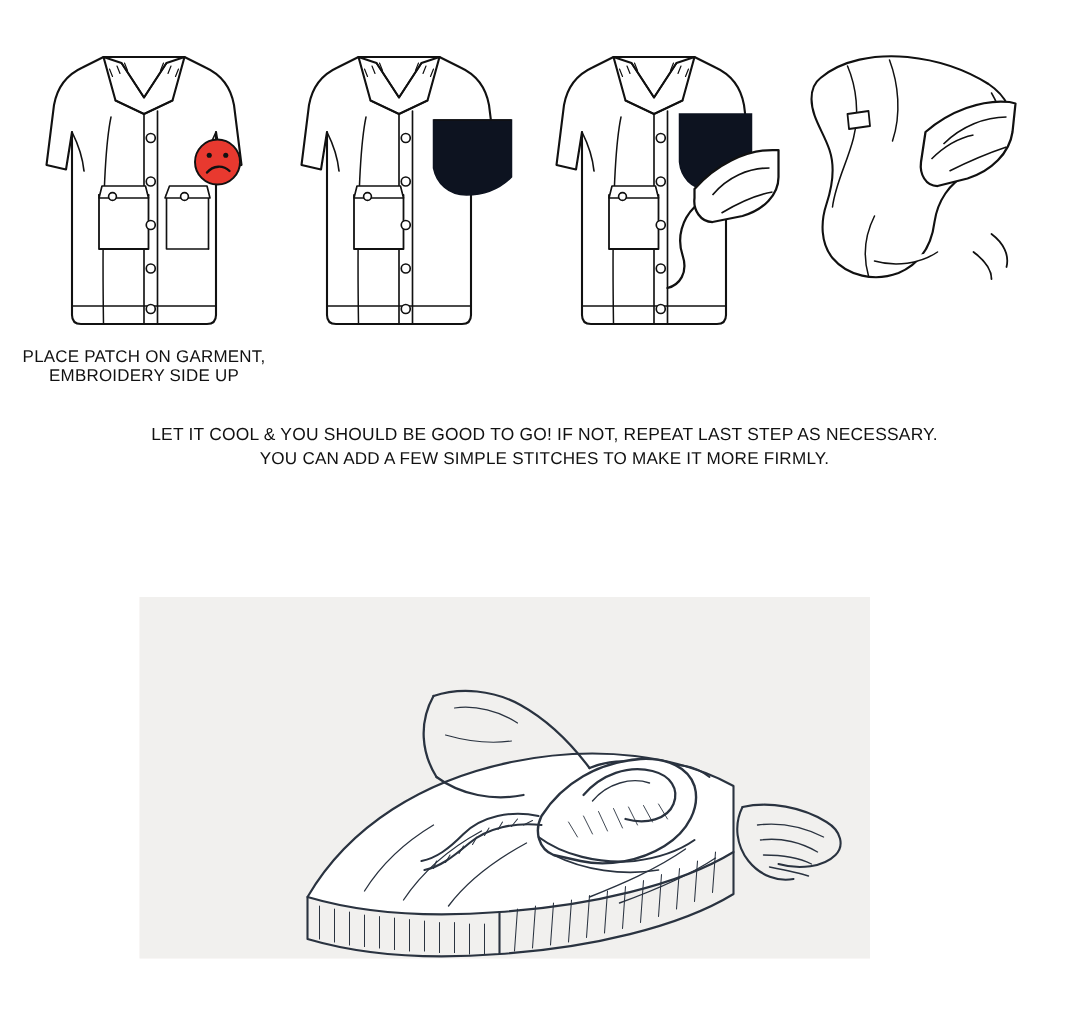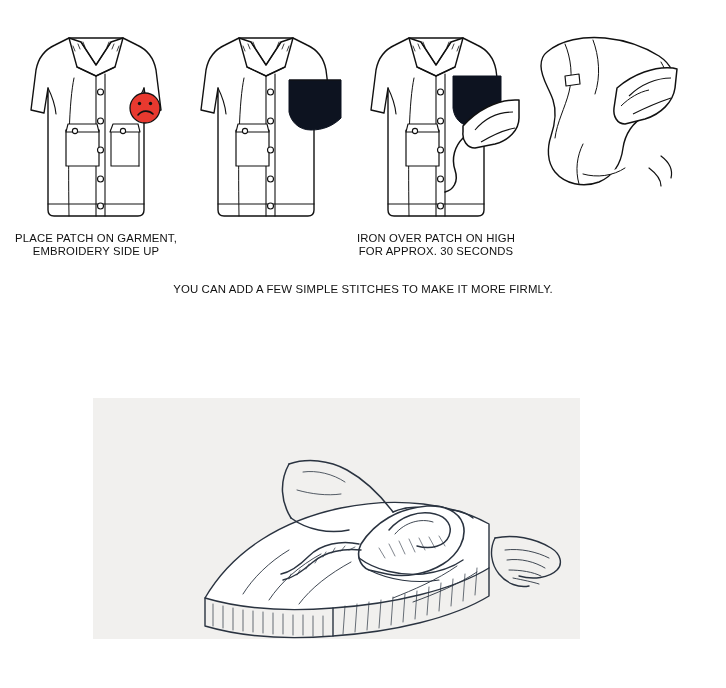--- a/index.html
+++ b/index.html
@@ -216,22 +216,20 @@
 
         <g>
           <path d="M112 108 C126 92 146 82 164 82 L168 82 L168 100 C168 112 158 122 144 126 L124 130 C116 130 111 122 112 114 Z" fill="#ffffff" stroke="#111111" stroke-width="1.5" stroke-linejoin="round"></path>
           <path d="M124 112 C134 100 148 94 162 94" fill="none" stroke="#111111" stroke-width="1.1"></path>
           <path d="M130 124 C140 118 152 112 164 110" fill="none" stroke="#111111" stroke-width="1.1"></path>
 
           <path d="M112 120 C104 128 100 140 104 152 C108 164 102 172 94 174" fill="none" stroke="#111111" stroke-width="1.5" stroke-linecap="round"></path>
         </g>
       </svg>
     </div>
-    <div class="step-caption">IRON OVER PATCH ON HIGH
-FOR APPROX. 30 SECONDS</div>
   </div>
 
   <div class="step">
     <div class="step-art">
       <svg viewBox="0 0 170 205" xmlns="http://www.w3.org/2000/svg">
         <g fill="#ffffff" stroke="#111111" stroke-width="1.4" stroke-linecap="round" stroke-linejoin="round">
 
           <path d="M26 34 C40 22 62 18 84 20 C104 22 122 28 138 38 C150 46 156 58 152 70 C148 84 136 92 124 98
                    C112 104 104 116 102 130 C100 146 92 158 78 164 C62 170 44 166 34 154 C26 144 26 130 30 118
                    C34 106 36 94 32 82 C28 70 20 60 20 48 C20 42 22 37 26 34 Z" fill="#ffffff"></path>
@@ -256,20 +254,21 @@
           <path d="M140 138 C148 144 152 152 150 160"></path>
           <path d="M128 150 C136 156 140 162 140 168"></path>
         </g>
       </svg>
     </div>
   </div>
 
 </div>
 
 <div id="footer-note">
+  <div class="note-line">LET IT COOL &amp; YOU SHOULD BE GOOD TO GO! IF NOT, REPEAT LAST STEP AS NECESSARY.</div>
   <div class="note-line second">YOU CAN ADD A FEW SIMPLE STITCHES TO MAKE IT MORE FIRMLY.</div>
 </div>
 
 <div id="photo-panel">
   <svg viewBox="0 0 487 241" xmlns="http://www.w3.org/2000/svg">
     <rect x="0" y="0" width="487" height="241" fill="#f1f0ee"></rect>
     <g fill="none" stroke="#2a3340" stroke-width="1.4" stroke-linecap="round" stroke-linejoin="round">
 
       <path d="M112 200 C140 152 190 122 248 110 C306 98 360 106 396 126 L396 170 C360 192 300 206 240 210 C190 214 146 210 112 200 Z" fill="#ffffff"></path>
       <path d="M112 200 L112 228 C146 238 190 242 240 238 L240 210"></path>

